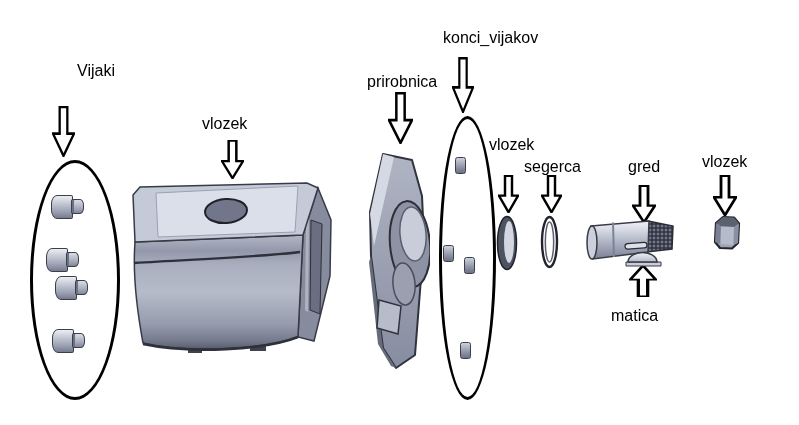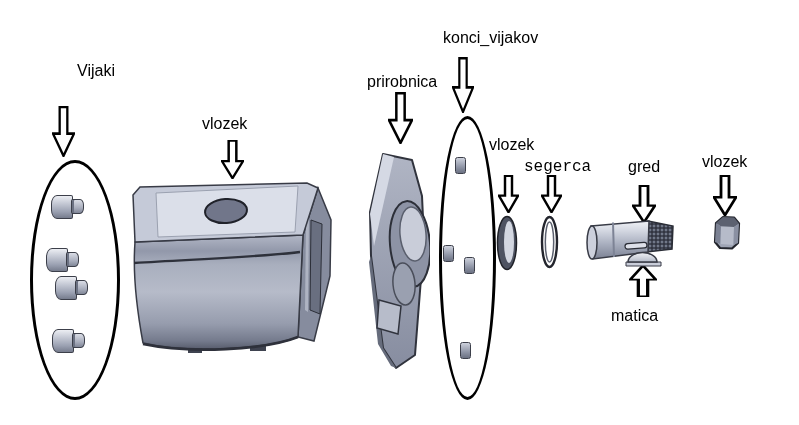--- a/index.html
+++ b/index.html
@@ -38,21 +38,21 @@
 </head>
 <body>
 
 <div class="canvas">
 
   <div class="label" style="left:45px;top:62px;margin-left:32px;">Vijaki</div>
   <div class="label" style="left:202px;top:115px;">vlozek</div>
   <div class="label" style="left:367px;top:73px;">prirobnica</div>
   <div class="label" style="left:443px;top:29px;">konci_vijakov</div>
   <div class="label" style="left:489px;top:136px;">vlozek</div>
-  <div class="label" style="left:524px;top:158px;font-family:Liberation Mono, monospace;">segerca</div>
+  <div class="label" style="left:524px;top:158px;">segerca</div>
   <div class="label" style="left:628px;top:158px;">gred</div>
   <div class="label" style="left:702px;top:153px;">vlozek</div>
   <div class="label" style="left:611px;top:307px;">matica</div>
 
   <svg class="arrow" style="left:52px;top:106px;" width="23" height="51" viewBox="0 0 24 48" preserveAspectRatio="none">
       <polygon points="8,1 16,1 16,26 23,26 12,47 1,26 8,26" fill="#ffffff" stroke="#000000" stroke-width="2.4"></polygon>
     </svg>
   <svg class="arrow" style="left:221px;top:140px;" width="23" height="39" viewBox="0 0 24 48" preserveAspectRatio="none">
       <polygon points="8,1 16,1 16,26 23,26 12,47 1,26 8,26" fill="#ffffff" stroke="#000000" stroke-width="2.6"></polygon>
     </svg>

